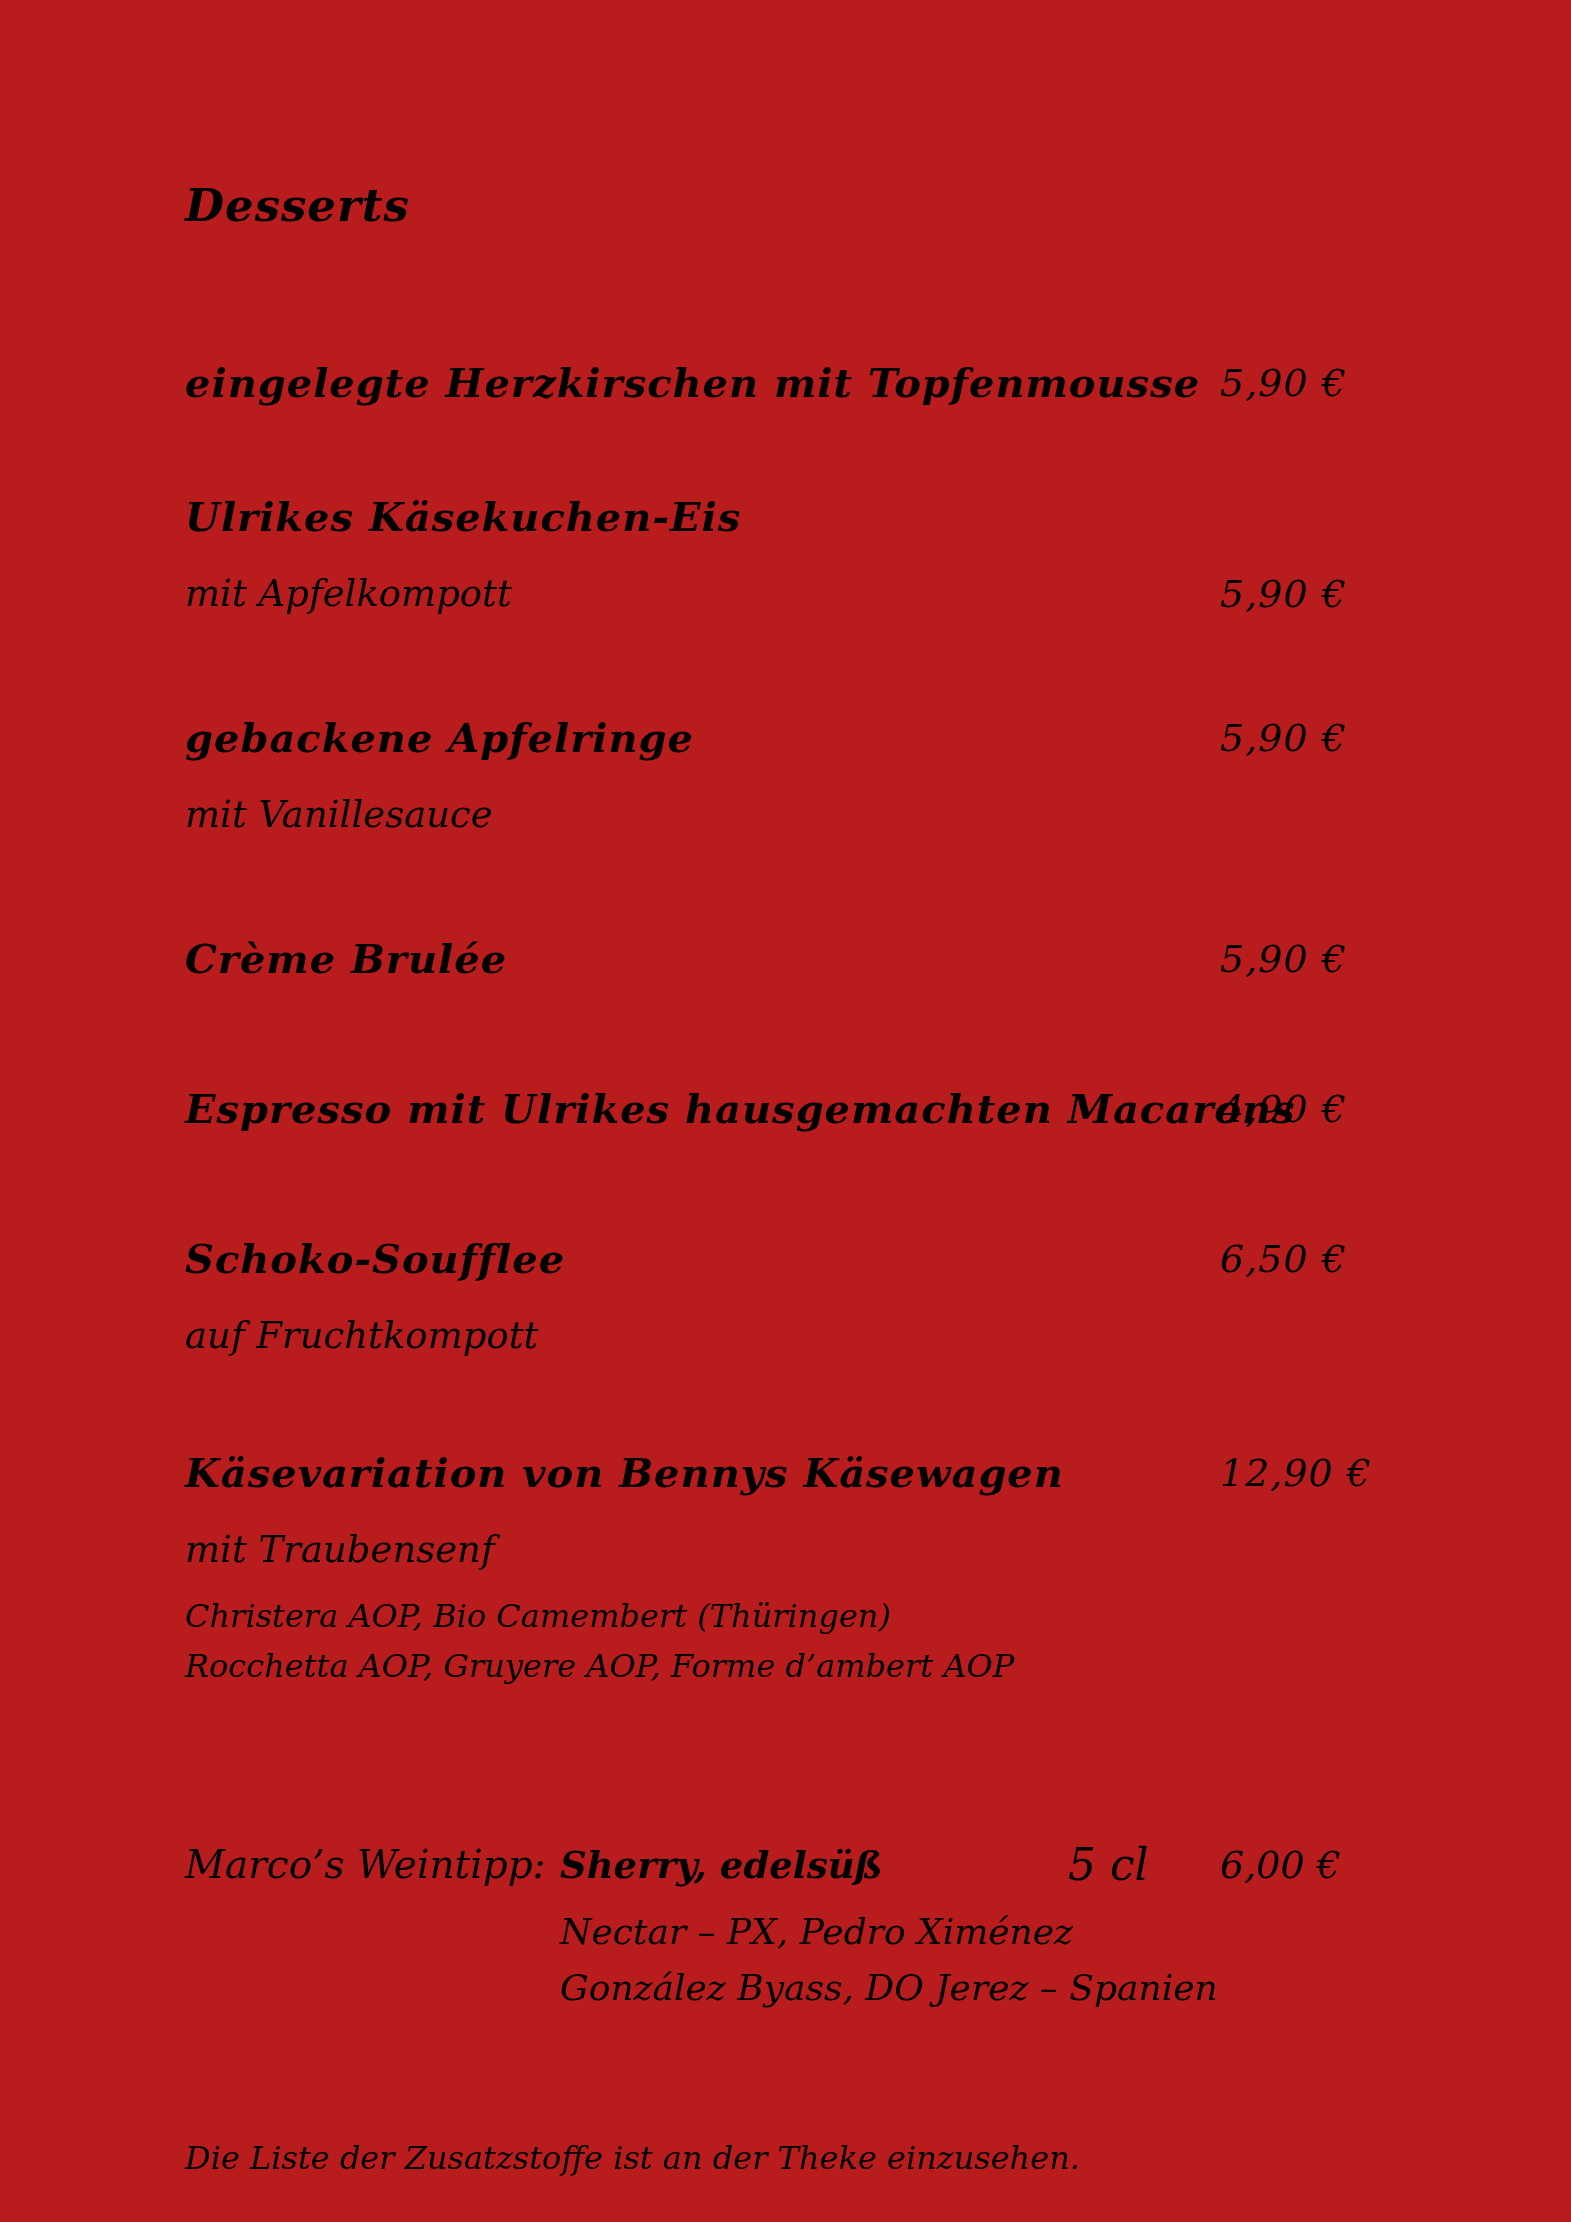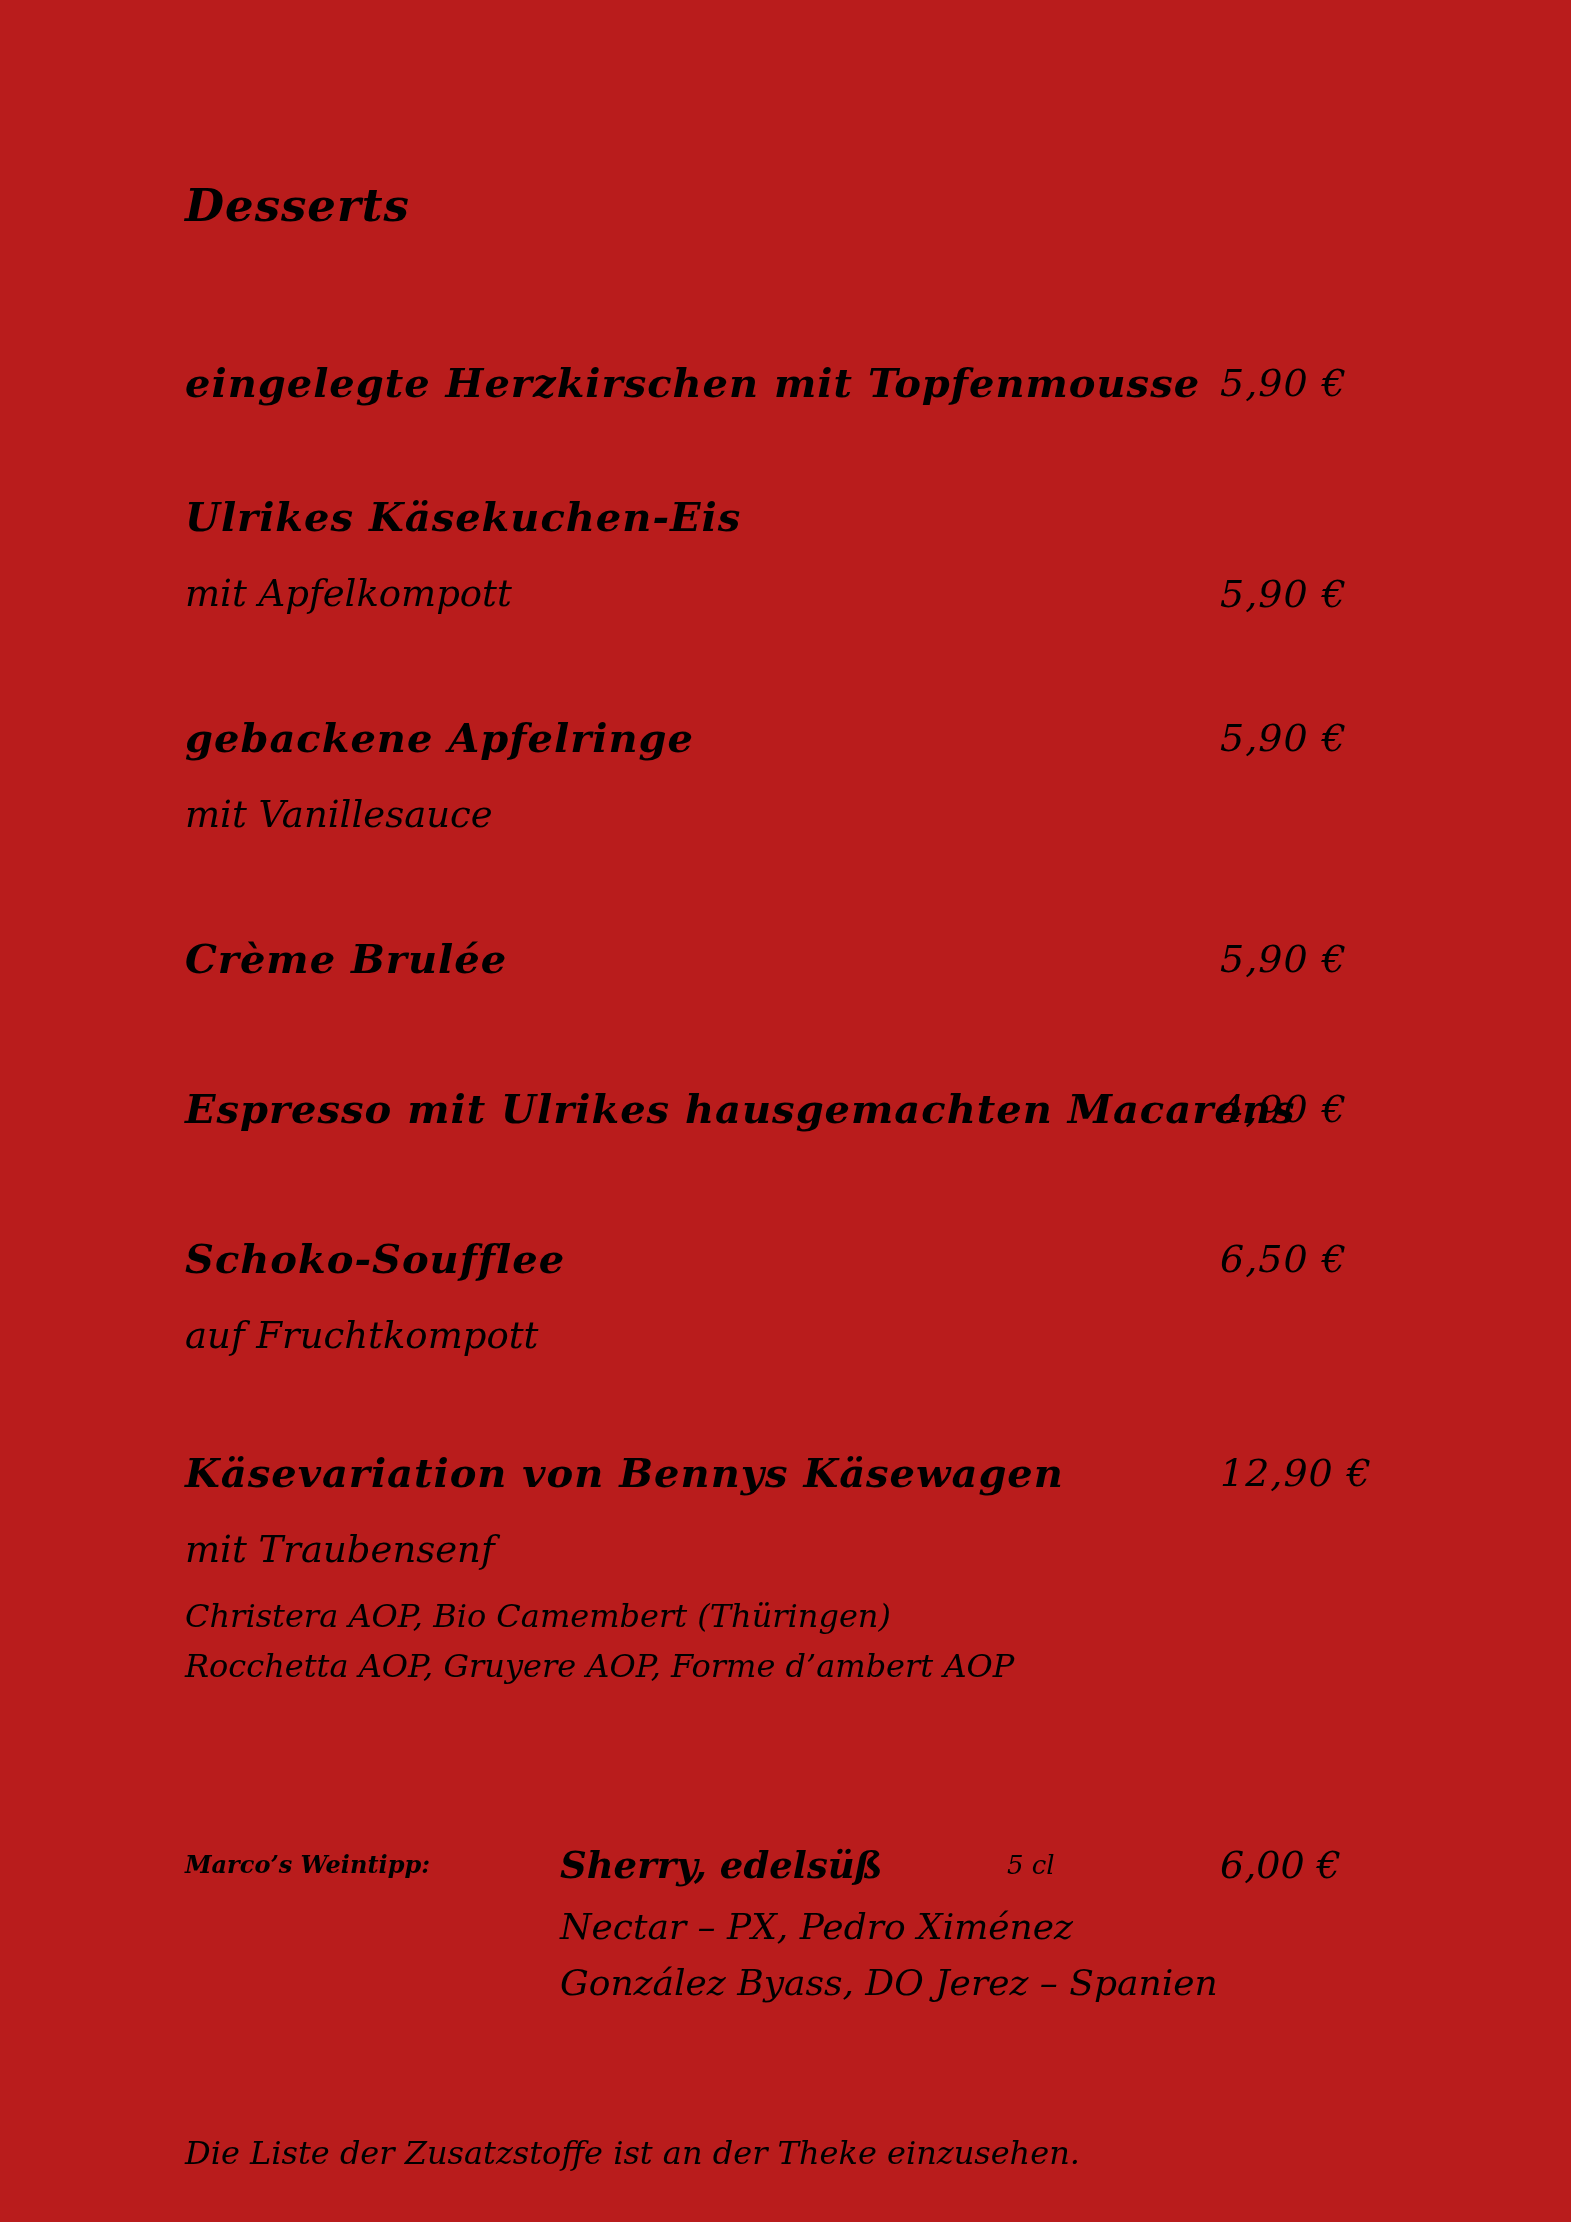--- a/index.html
+++ b/index.html
@@ -67,35 +67,35 @@
   .m-item7 { margin-top: 62px; }
   .wine {
     margin-top: 143px;
   }
   .wine-line1 {
     position: relative;
     line-height: 62px;
     white-space: nowrap;
   }
   .wine-label {
-    font-size: 24px;
-    font-weight: bold;
+    font-size: 39px;
+    font-weight: normal;
   }
   .wine-name {
     position: absolute;
     left: 375px;
     top: 0;
     font-size: 37px;
     font-weight: bold;
   }
   .wine-vol {
     position: absolute;
-    left: 822px;
+    left: 883px;
     top: 0;
-    font-size: 26px;
+    font-size: 44px;
   }
   .wine-price {
     position: absolute;
     left: 1035px;
     top: 0;
     font-size: 38px;
   }
   .wine-line {
     margin-left: 375px;
     font-size: 36px;

